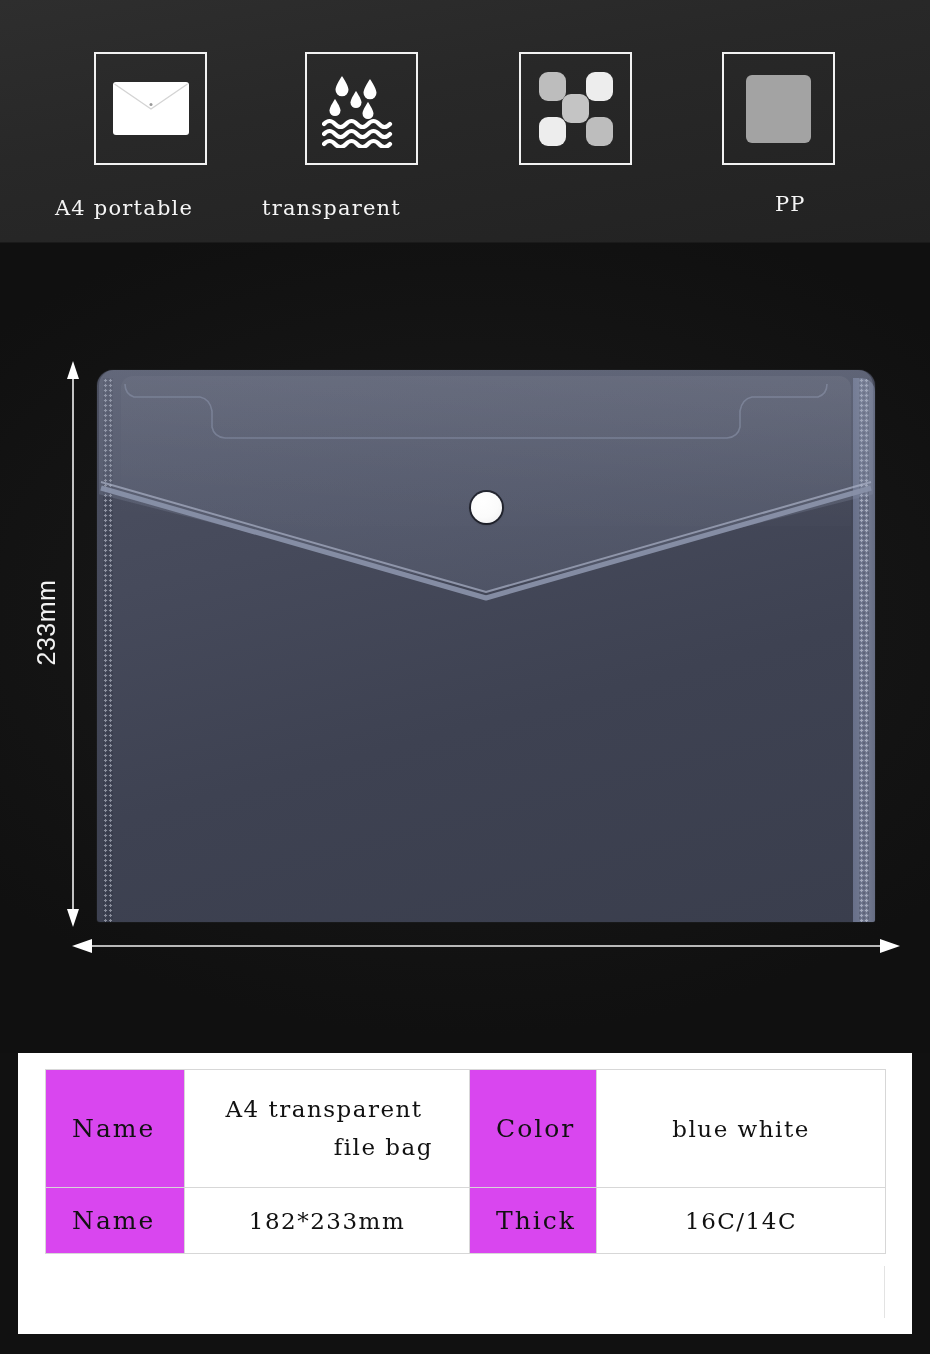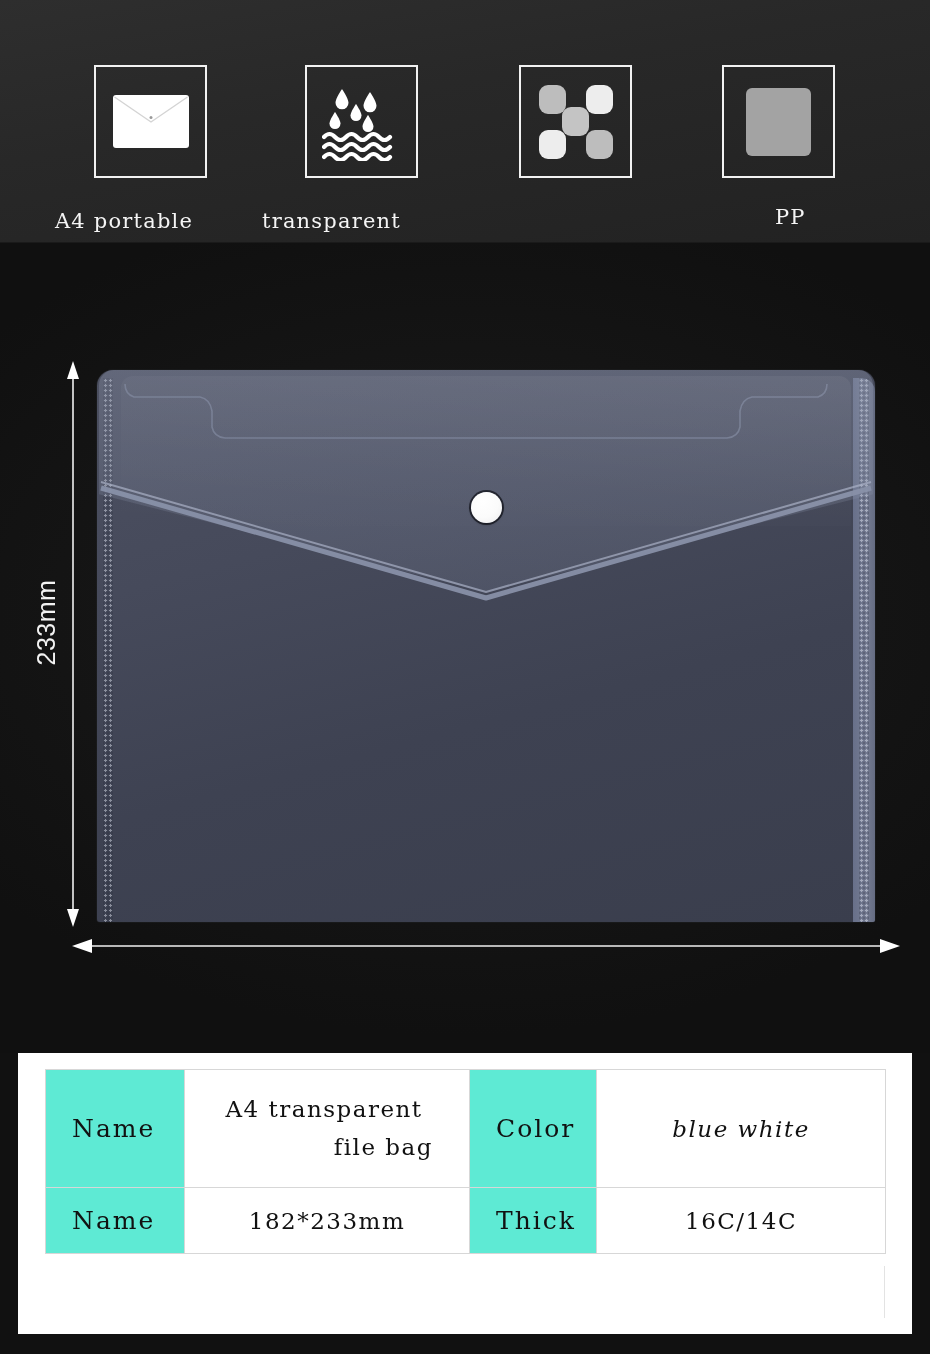--- a/index.html
+++ b/index.html
@@ -29,21 +29,21 @@
   .feature-band::after {
     content: "";
     position: absolute;
     left: 0; right: 0; bottom: 0;
     height: 1px;
     background: #1a1a1a;
   }
 
   .feature-row {
     position: absolute;
-    left: 0; top: 13px;
+    left: 0; top: 0;
     width: 930px; height: 180px;
   }
 
   .feature {
     position: absolute;
     top: 52px;
   }
 
   .icon-frame {
     position: relative;
@@ -261,21 +261,21 @@
     border-collapse: collapse;
     table-layout: fixed;
     font-family: "DejaVu Serif", "Liberation Serif", serif;
   }
   .spec-table td {
     border: 1px solid #d7d7d7;
     color: #111111;
     vertical-align: middle;
   }
   .spec-table .k {
-    background: #5eead4;
+    background: #d946ef;
     font-size: 25px;
     letter-spacing: 2px;
     padding: 6px 0 6px 26px;
     white-space: nowrap;
   }
   .spec-table .v {
     background: #ffffff;
     font-size: 23px;
     letter-spacing: 1.5px;
     text-align: center;
@@ -406,21 +406,21 @@
   <div class="spec-card">
     <table class="spec-table">
       <tbody>
         <tr class="row-tall">
           <td class="k" style="width:139px;">Name</td>
           <td class="v wrap" style="width:285px;">
             <span class="l1">A4 transparent</span>
             <span class="l2">file bag</span>
           </td>
           <td class="k" style="width:127px;">Color</td>
-          <td class="v" style="width:289px;font-style:italic;">blue white</td>
+          <td class="v" style="width:289px;">blue white</td>
         </tr>
         <tr class="row-short">
           <td class="k">Name</td>
           <td class="v">182*233mm</td>
           <td class="k">Thick</td>
           <td class="v">16C/14C</td>
         </tr>
       </tbody>
     </table>
     <div class="card-tail"></div>

